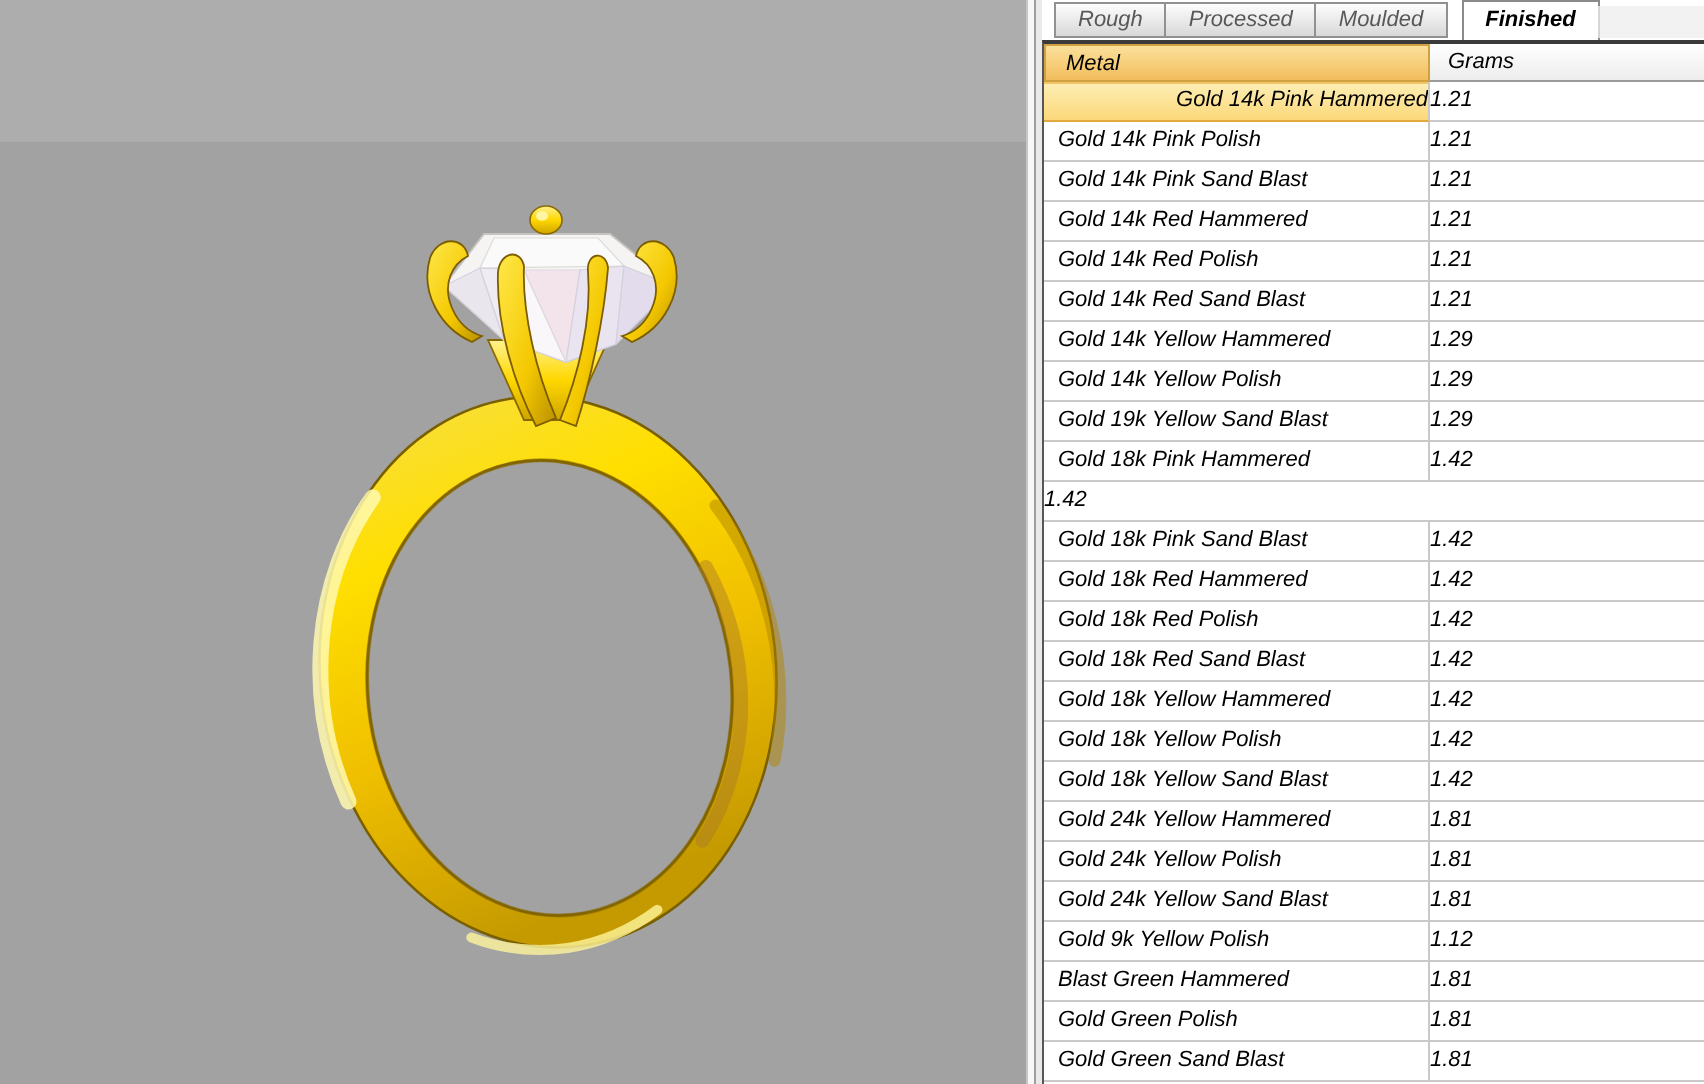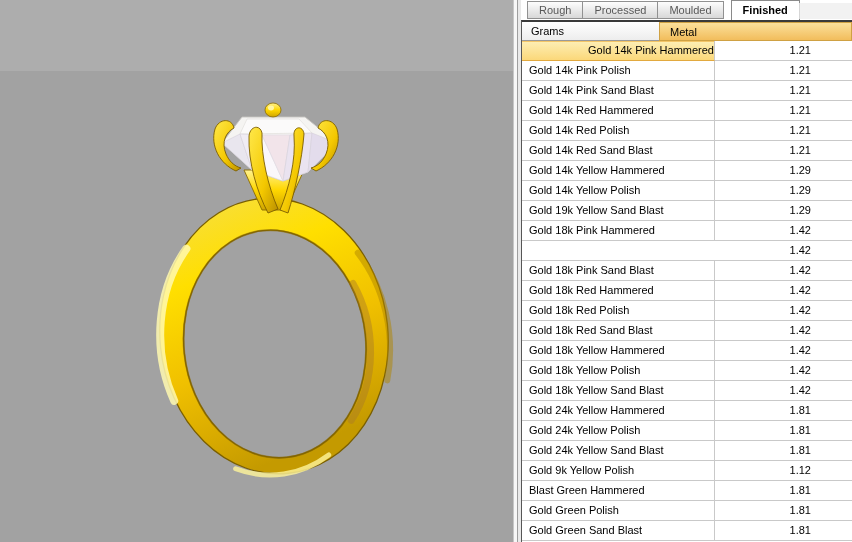--- a/index.html
+++ b/index.html
@@ -1,17 +1,17 @@
 <!DOCTYPE html>
 <html><head>
 <meta charset="utf-8">
 <style>
   html,body{margin:0;padding:0;background:#888;}
   #stage{position:relative;width:852px;height:542px;overflow:hidden;
-         font-family:"Liberation Sans", sans-serif;font-size:11px;color:#000;background:#fff;}
+         font-family:"Liberation Sans", sans-serif;font-size:11px;color:#000;background:#fff;font-style:italic;}
 
   
   #viewport{position:absolute;left:0;top:0;width:513px;height:542px;
             background:linear-gradient(#adadad 0 71px,#a2a2a2 71px 100%);}
   #viewport svg{position:absolute;left:0;top:0;}
 
   
   #splitter{position:absolute;left:513px;top:0;width:8px;height:542px;
             background:linear-gradient(90deg,#c6c6c6 0 1px,#f7f7f7 1px 4px,#9e9e9e 4px 5px,#e9e9e9 5px 8px);}
 
@@ -33,21 +33,21 @@
   .hrow{display:flex;height:19px;}
   .hcell{box-sizing:border-box;line-height:18px;}
   .hcell.metal{width:193px;padding-left:10px;
         background:linear-gradient(#fbe09b,#f2bd5c);
         border:1px solid #cfa143;}
   .hcell.grams{flex:1;padding-left:9px;background:linear-gradient(#ffffff,#ededed);
         border-bottom:1px solid #9a9a9a;border-right:none;}
   .row{display:flex;height:20px;}
   .cell{box-sizing:border-box;line-height:19px;overflow:hidden;white-space:nowrap;}
   .cell.metal{width:193px;padding-left:7px;border-right:1px solid #c9c9c9;border-bottom:1px solid #c9c9c9;}
-  .cell.grams{flex:1;text-align:right;padding-right:41px;border-bottom:1px solid #c9c9c9;}
+  .cell.grams{flex:1;text-align:left;padding-right:41px;border-bottom:1px solid #c9c9c9;}
   .row.selected .cell.metal{
         background:linear-gradient(#fdefb6,#fbd87a);
         border-bottom:1px solid #e2a93f;
         box-shadow:inset 0 1px 0 #f3c567;text-align:right;}
 </style>
 </head>
 <body>
 
 <div id="stage">
 
@@ -127,22 +127,22 @@
     <div id="tabbar">
         <div class="tab">Rough</div>
         <div class="tab">Processed</div>
         <div class="tab">Moulded</div>
         <div class="tab active">Finished</div>
         <div class="tab-rest"></div>
       </div>
 
     <div id="grid">
       <div class="hrow">
+        <div class="hcell metal">Metal</div>
         <div class="hcell grams">Grams</div>
-        <div class="hcell metal">Metal</div>
       </div>
       <div id="rows">
           <div class="row selected">
             <div class="cell metal">Gold 14k Pink Hammered</div>
             <div class="cell grams">1.21</div>
           </div>
           <div class="row">
             <div class="cell metal">Gold 14k Pink Polish</div>
             <div class="cell grams">1.21</div>
           </div>

